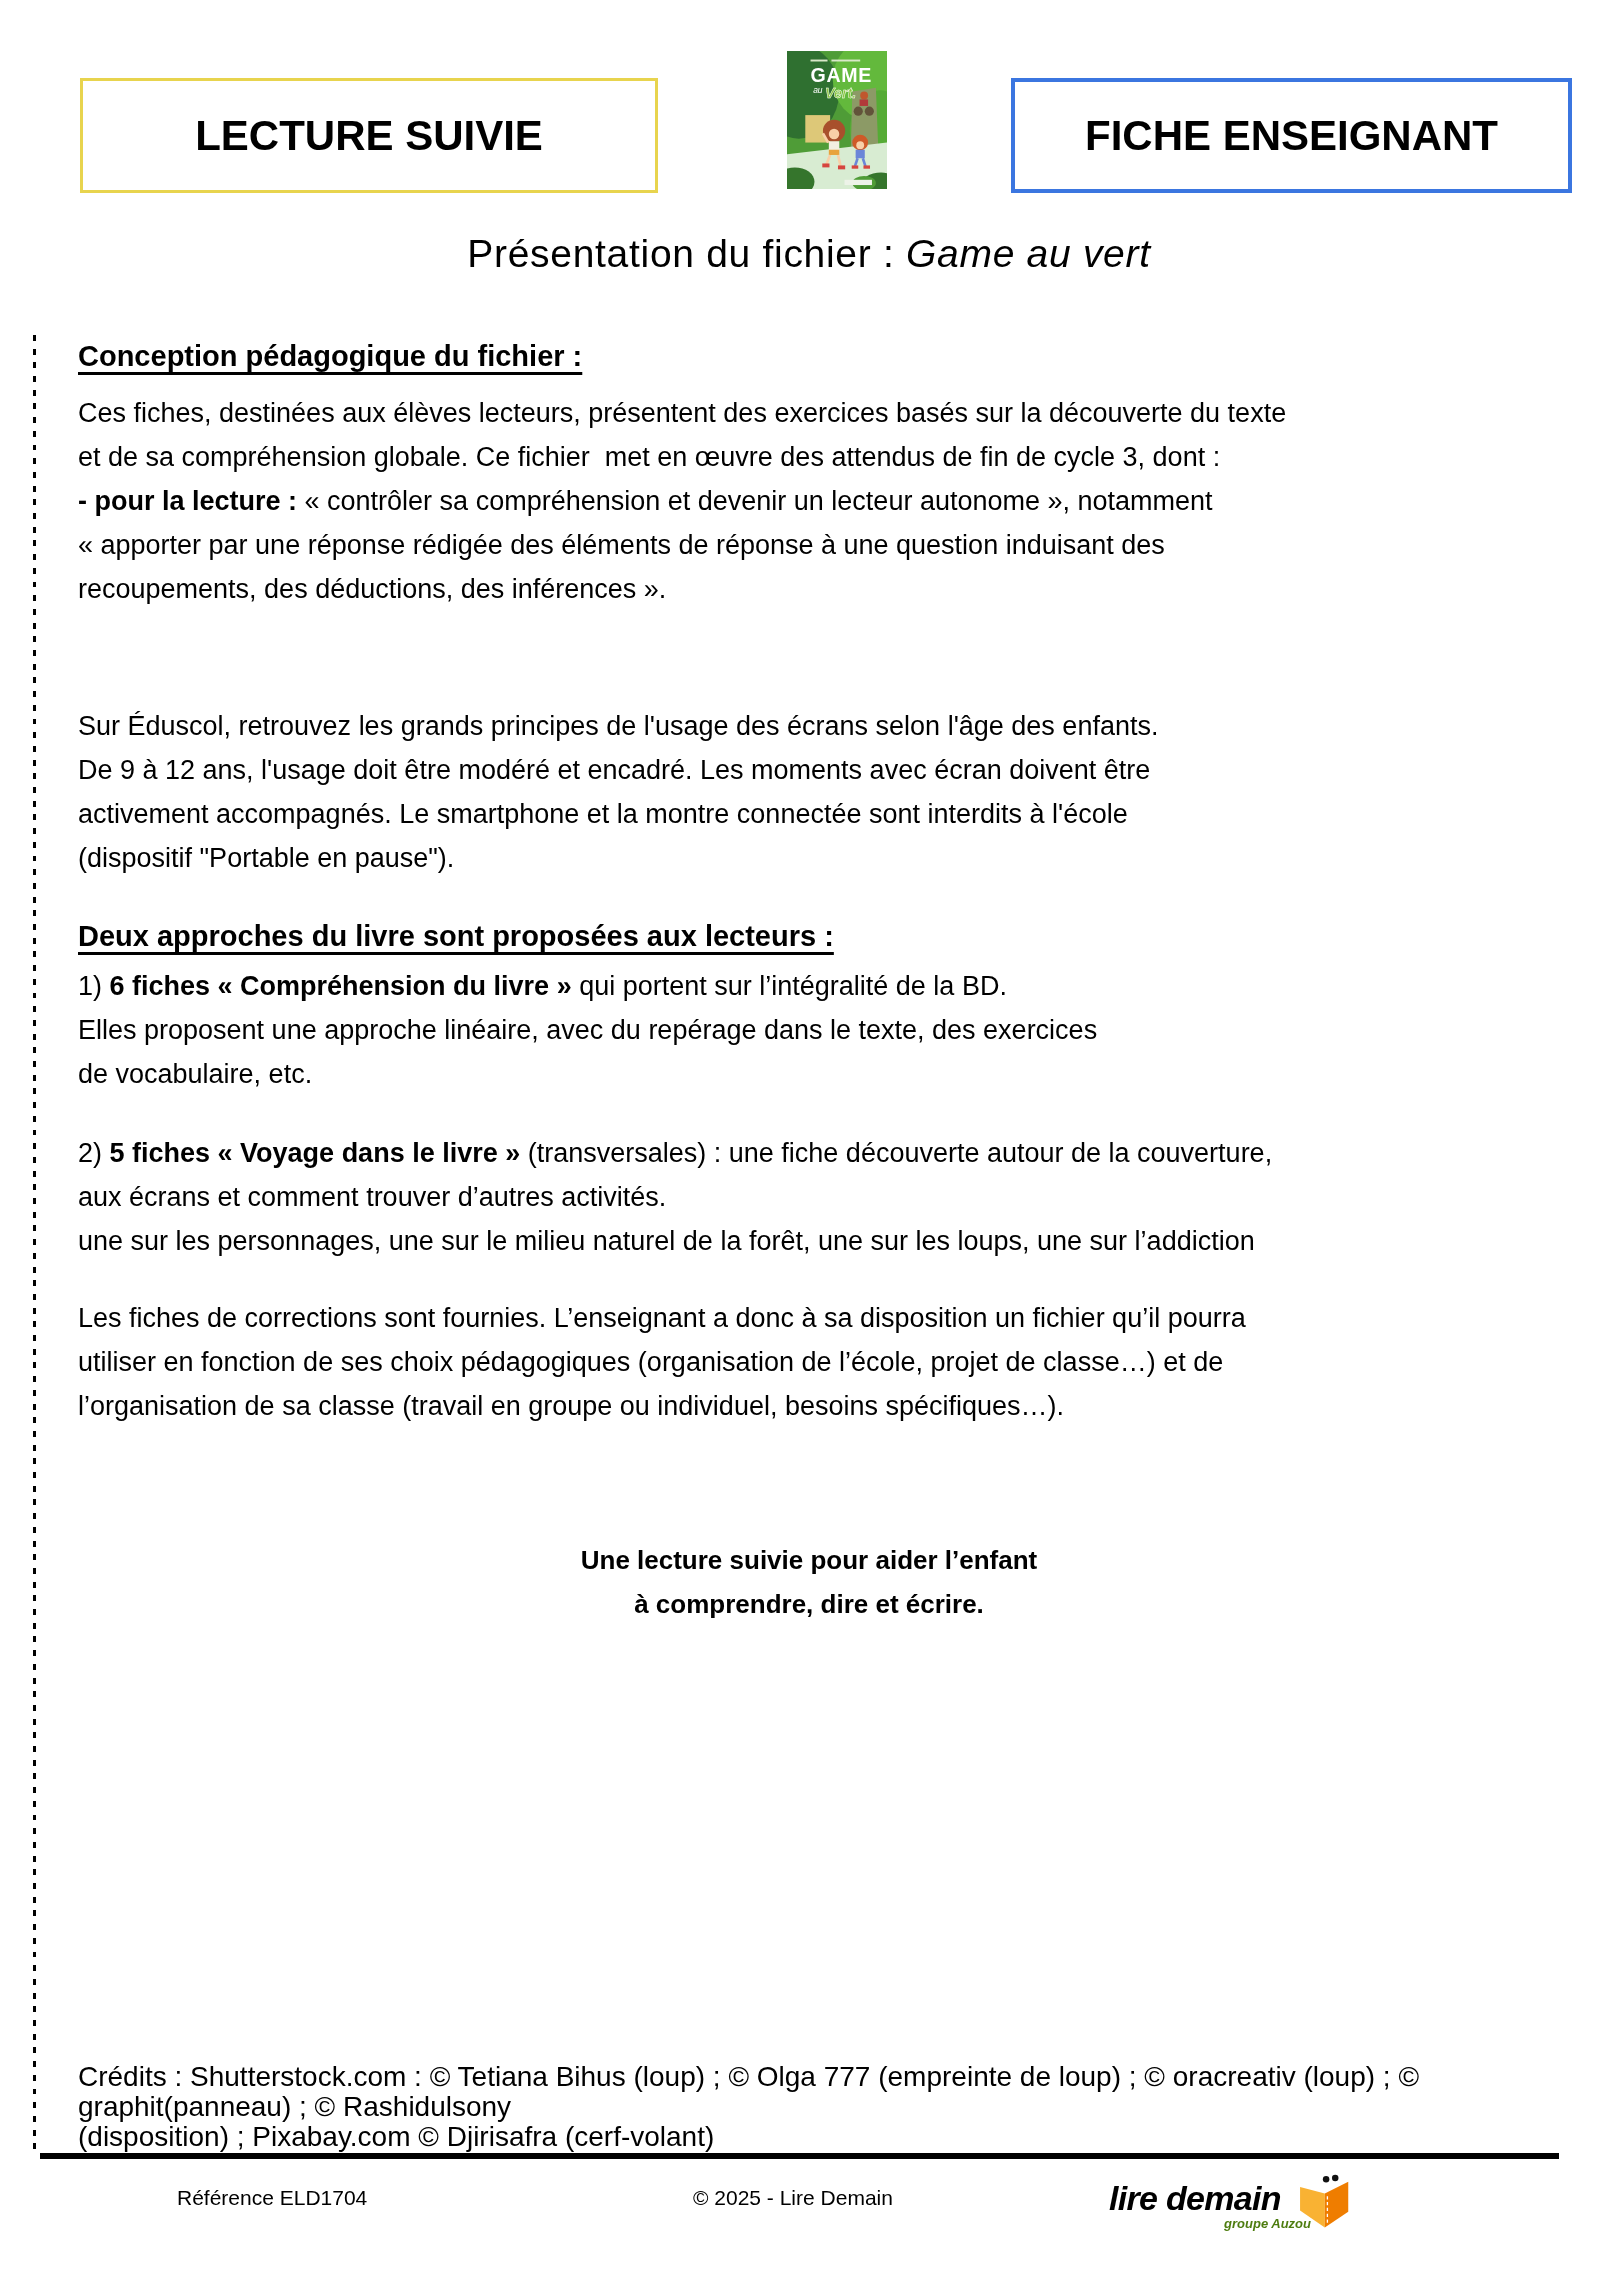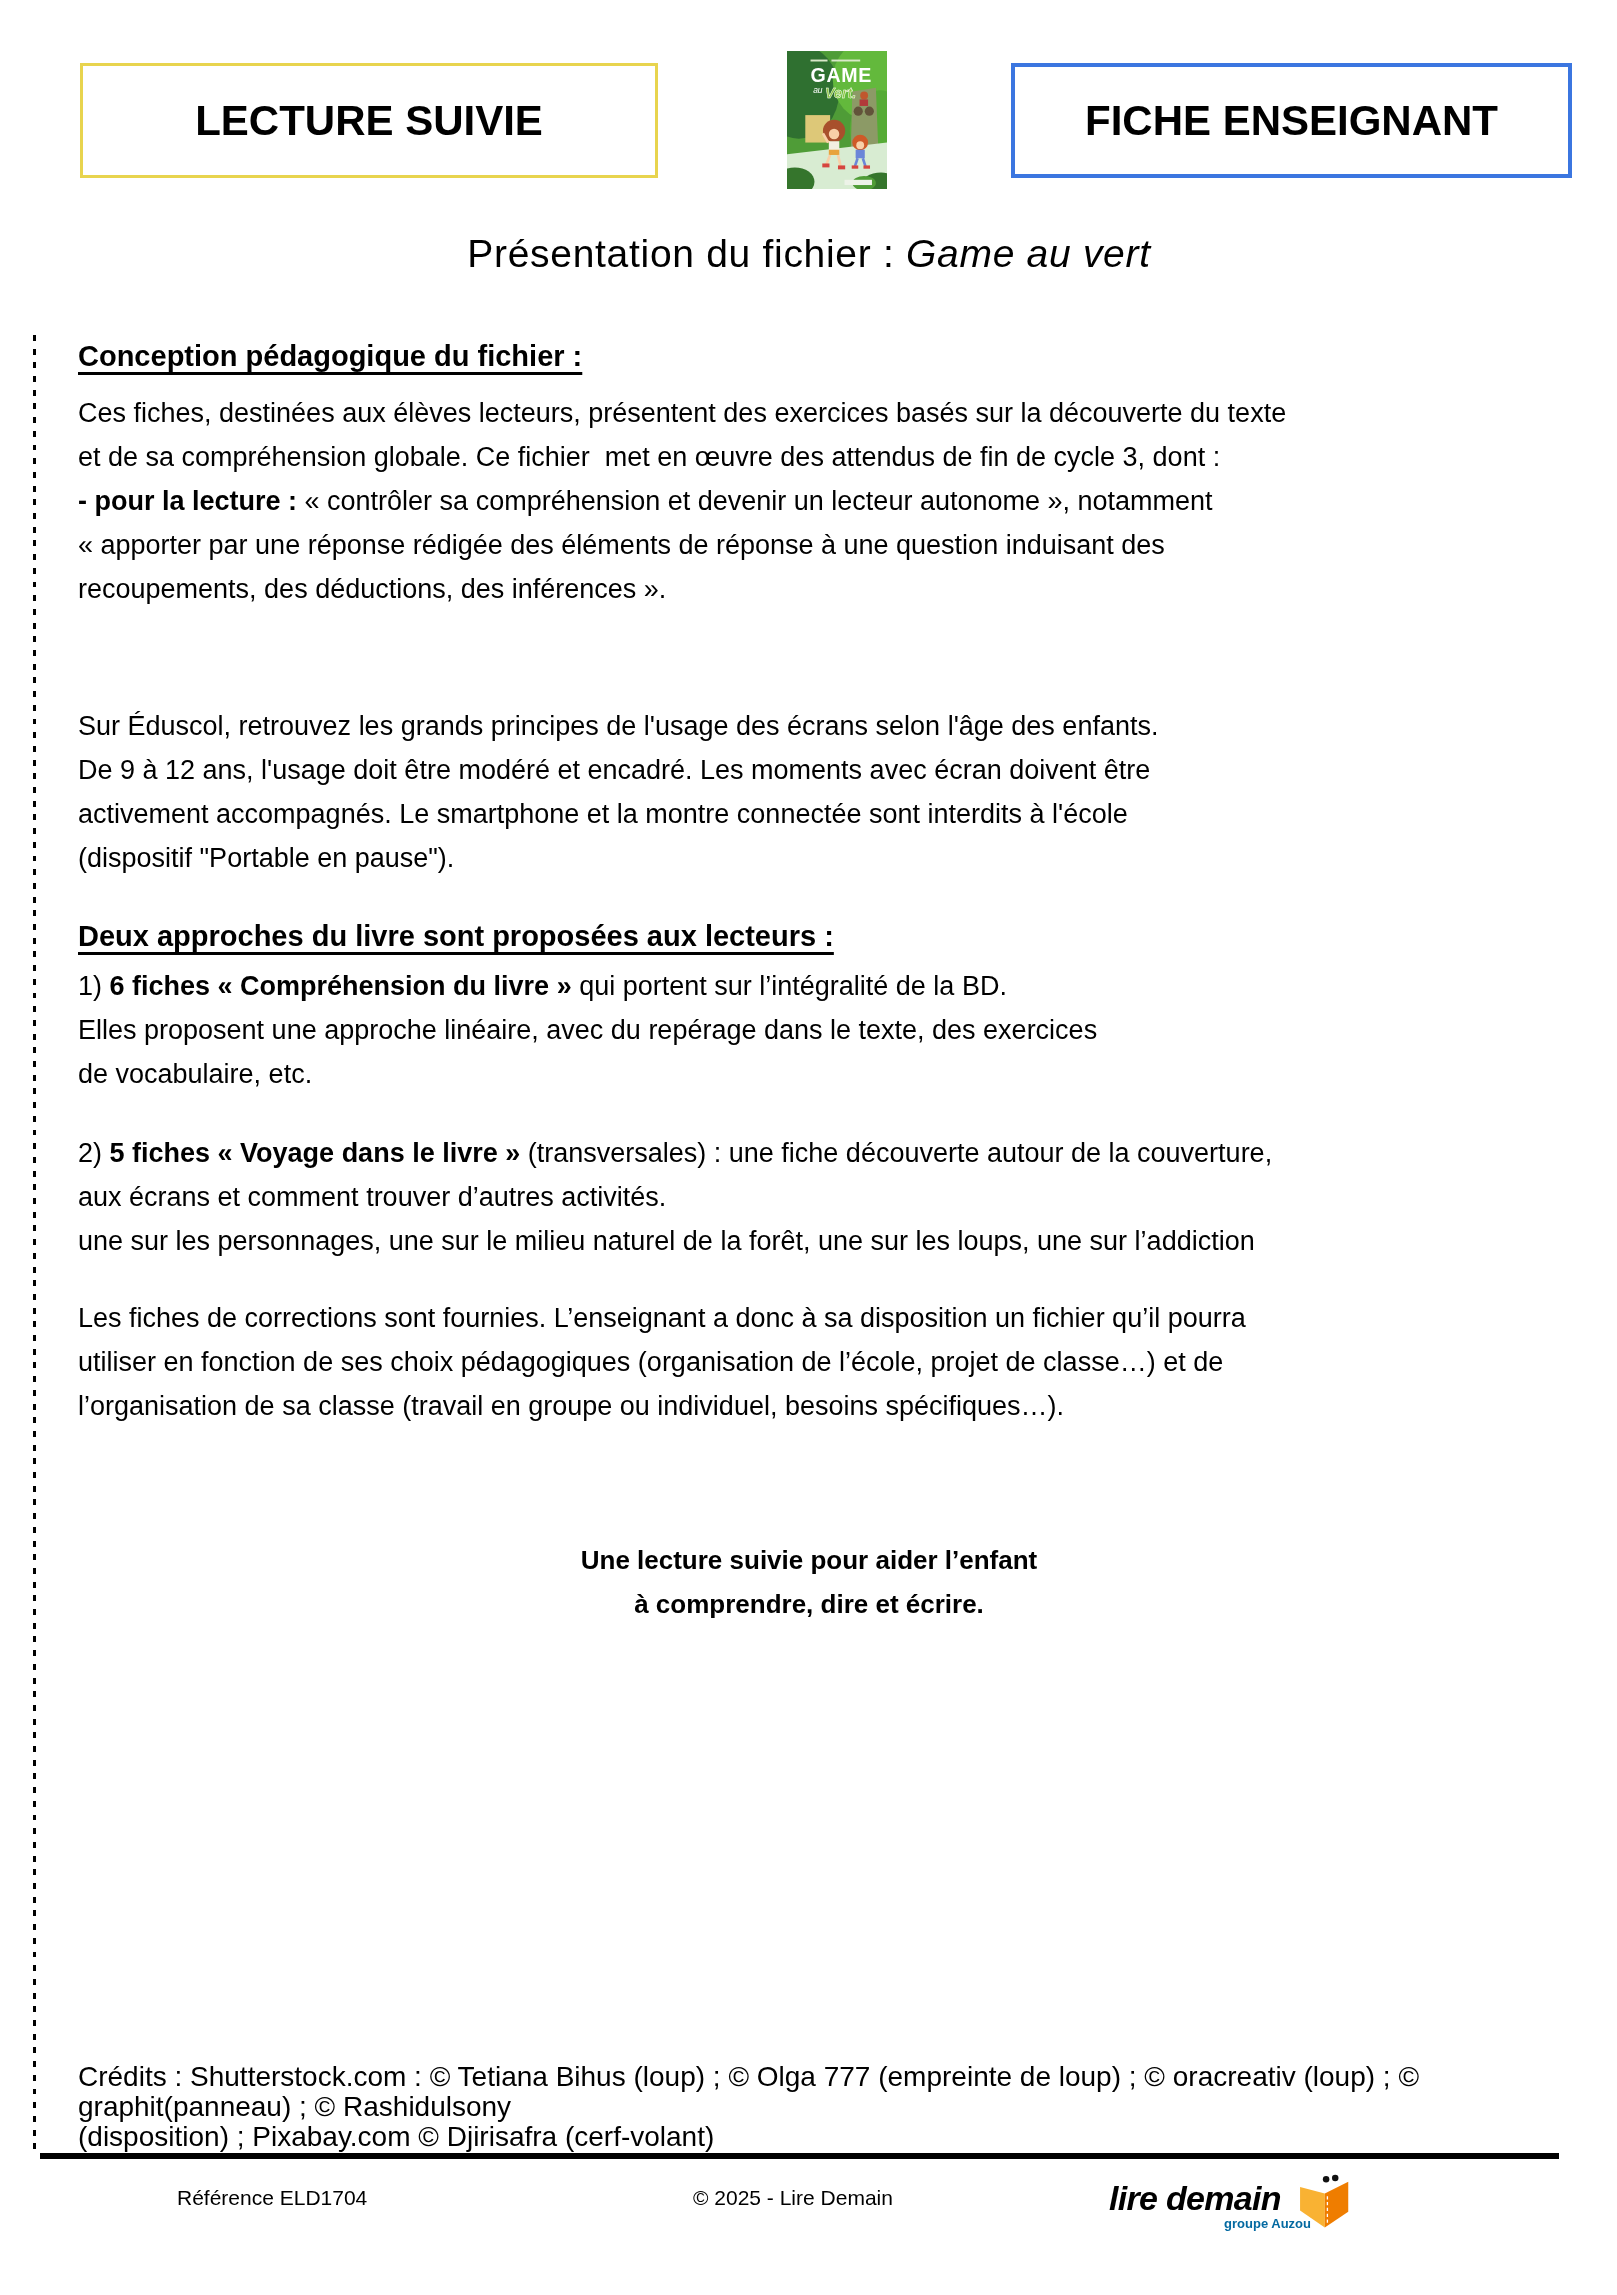--- a/index.html
+++ b/index.html
@@ -1,20 +1,20 @@
 <!DOCTYPE html>
 <html style="font-size:10.4px"><head>
 <meta charset="utf-8">
 <style>
   html,body{margin:0;padding:0;background:#ffffff;}
   body{width:1618px;height:2295px;position:relative;font-family:"Liberation Sans",sans-serif;color:#000;}
   .abs{position:absolute;}
   
   .hbox{box-sizing:border-box;display:flex;align-items:center;justify-content:center;
-        font-weight:bold;font-size:42px;letter-spacing:0px;background:#fff;}
+        font-weight:bold;font-size:42px;letter-spacing:0px;background:#fff;margin-top:15px;}
   #box-yellow{left:80px;top:63px;width:578px;height:115px;border:3.3px solid #e8d44e;}
   #box-blue{left:1011px;top:63px;width:561px;height:115px;border:4.6px solid #3b76e0;}
   #cover{left:787px;top:51px;width:100px;height:138px;}
   #cover svg{display:block;width:100%;height:100%;}
   
   #doc-title{left:0;right:0;top:232px;text-align:center;font-size:39px;letter-spacing:0.7px;white-space:pre;}
   #doc-title .it{font-style:italic;}
   
   #dotted-line{left:33px;top:335px;width:3.3px;height:1819px;
      background:repeating-linear-gradient(180deg,#000 0 5.9px,transparent 5.9px 13.7px);}
@@ -29,21 +29,21 @@
   #item1{top:964px;}
   #item2{top:1131px;}
   #corrections{top:1296px;}
   #callout{left:0;right:0;top:1538px;text-align:center;font-size:26px;font-weight:bold;line-height:44px;}
   
   #credits{top:2062px;font-size:28px;line-height:30px;}
   #footer-rule{left:40px;top:2153px;width:1519px;height:5.9px;background:#000;}
   #footer-reference{left:177px;top:2186px;font-size:21px;}
   #footer-copyright{left:693px;top:2186px;font-size:21px;}
   #logo-text{left:1109px;top:2179px;font-size:34px;font-weight:bold;font-style:italic;letter-spacing:-0.7px;}
-  #logo-sub{left:1200px;top:2216px;width:111px;text-align:right;font-size:13px;font-weight:bold;color:#0369a1;}
+  #logo-sub{left:1200px;top:2216px;width:111px;text-align:right;font-size:13px;font-weight:bold;font-style:italic;color:#4d7c0f;}
   #logo-icon{left:1296px;top:2174px;width:55px;height:56px;}
   #logo-icon svg{display:block;width:100%;height:100%;}
 </style>
 </head>
 <body>
 
 <div class="abs hbox" id="box-yellow">
   <span>LECTURE SUIVIE</span>
 </div>
 

